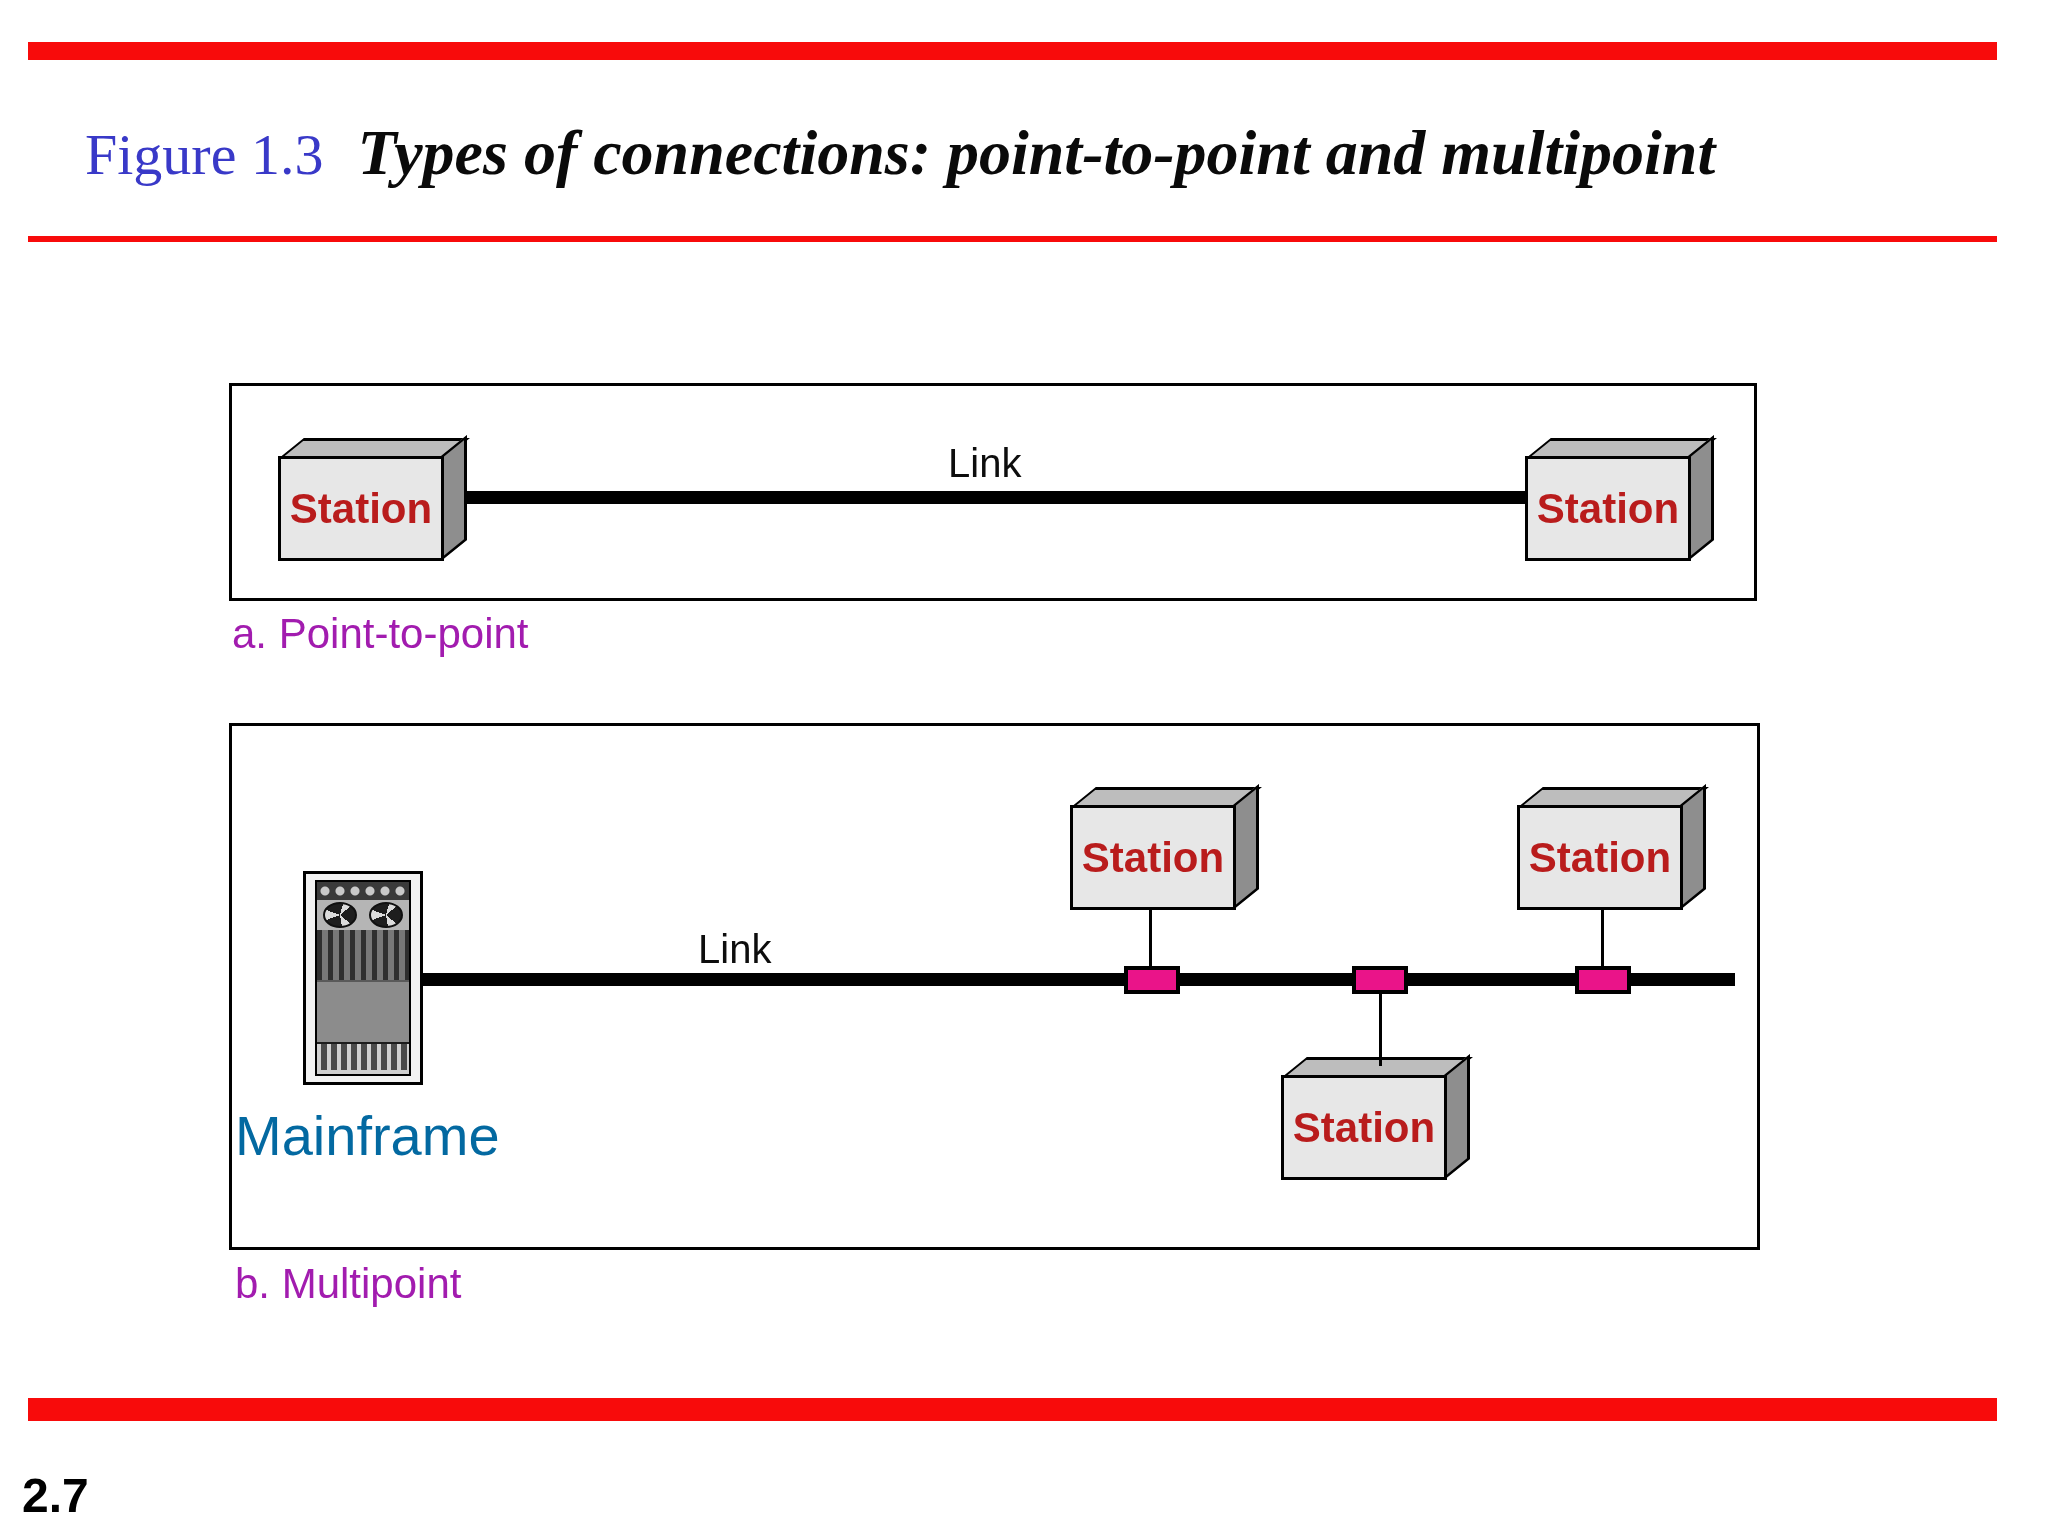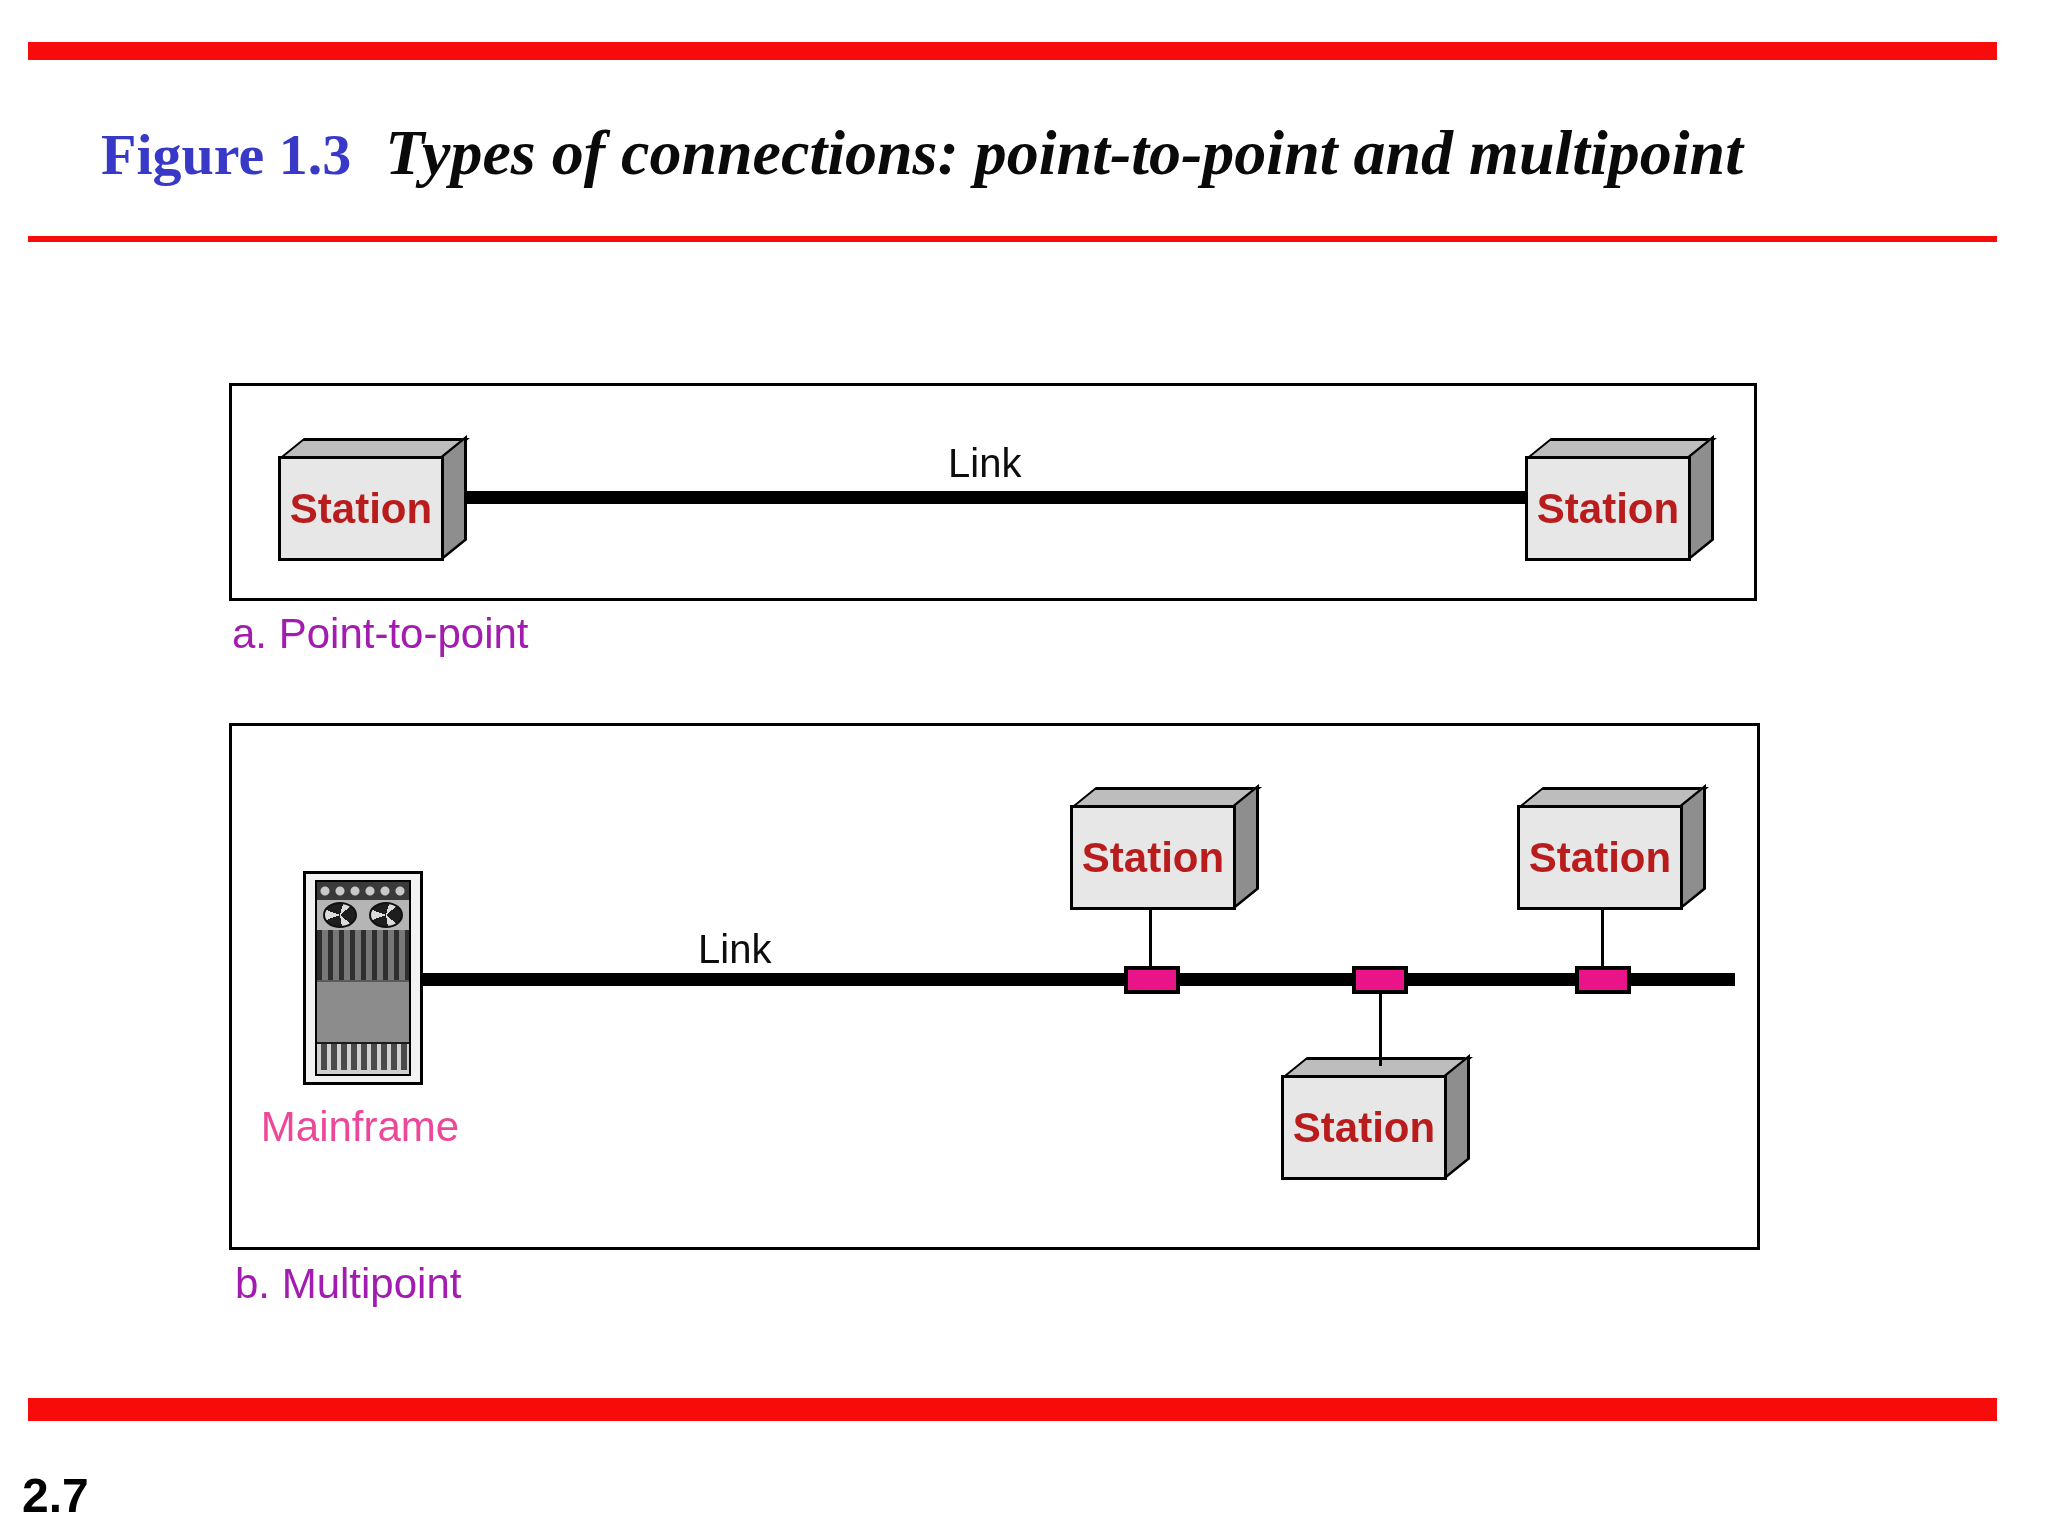--- a/index.html
+++ b/index.html
@@ -17,21 +17,21 @@
   }
   
   .bar{position:absolute;left:28px;width:1969px;background:var(--accent-red);}
   .bar-top{top:42px;height:18px;}
   .title-rule{position:absolute;left:28px;top:236px;width:1969px;height:6px;background:var(--accent-red);}
   .bar-bottom{top:1398px;height:23px;}
   .title-row{
     position:absolute;left:85px;top:118px;display:flex;align-items:baseline;gap:34px;
     font-family:"Liberation Serif",serif;white-space:nowrap;
   }
-  .fig-label{font-size:58px;font-weight:bold;color:var(--title-blue);line-height:1.1;margin-left:16px;}
+  .fig-label{font-size:58px;font-weight:normal;color:var(--title-blue);line-height:1.1;}
   .fig-title{font-size:64px;font-weight:bold;font-style:italic;color:#0a0a0a;line-height:1.1;}
   .page-number{position:absolute;left:22px;top:1468px;font-size:48px;font-weight:bold;color:#000;}
 
   
   .panel{position:absolute;border:3px solid #000;background:#fff;box-sizing:border-box;}
   .panel-a{left:229px;top:383px;width:1528px;height:218px;}
   .panel-b{left:229px;top:723px;width:1531px;height:527px;}
   .caption{position:absolute;font-size:42px;color:#a21caf;white-space:nowrap;}
   .caption-a{left:232px;top:610px;}
   .caption-b{left:235px;top:1260px;}
@@ -78,21 +78,21 @@
   .mf-reels{height:30px;background:#B5B5B5;display:flex;align-items:center;justify-content:space-around;}
   .reel{
     width:34px;height:26px;border-radius:50%;border:2px solid #101010;box-sizing:border-box;
     background:conic-gradient(from 15deg,#DCDCDC 0 35deg,#1E1E1E 35deg 115deg,#DCDCDC 115deg 155deg,
       #1E1E1E 155deg 235deg,#DCDCDC 235deg 275deg,#1E1E1E 275deg 360deg);
   }
   .mf-vstripes{height:50px;background:repeating-linear-gradient(90deg,#2F2F2F 0 5px,#787878 5px 11px);}
   .mf-solid{height:60px;background:#8C8C8C;border-top:2px solid #5A5A5A;}
   .mf-vents{height:26px;background:repeating-linear-gradient(90deg,#D0D0D0 0 4px,#4A4A4A 4px 10px);border-top:2px solid #1c1c1c;}
   .mf-base{height:8px;background:#CFCFCF;}
-  .mainframe-label{position:absolute;left:235px;top:1103px;width:250px;text-align:center;font-size:42px;color:#ec4899;}
+  .mainframe-label{position:absolute;left:235px;top:1103px;width:250px;text-align:center;font-size:56px;color:#0369a1;}
 </style>
 </head>
 <body>
 
 <div class="slide">
 
   <div class="bar bar-top"></div>
   <div class="title-row">
     <span class="fig-label">Figure 1.3</span>
     <span class="fig-title">Types of connections: point-to-point and multipoint</span>

